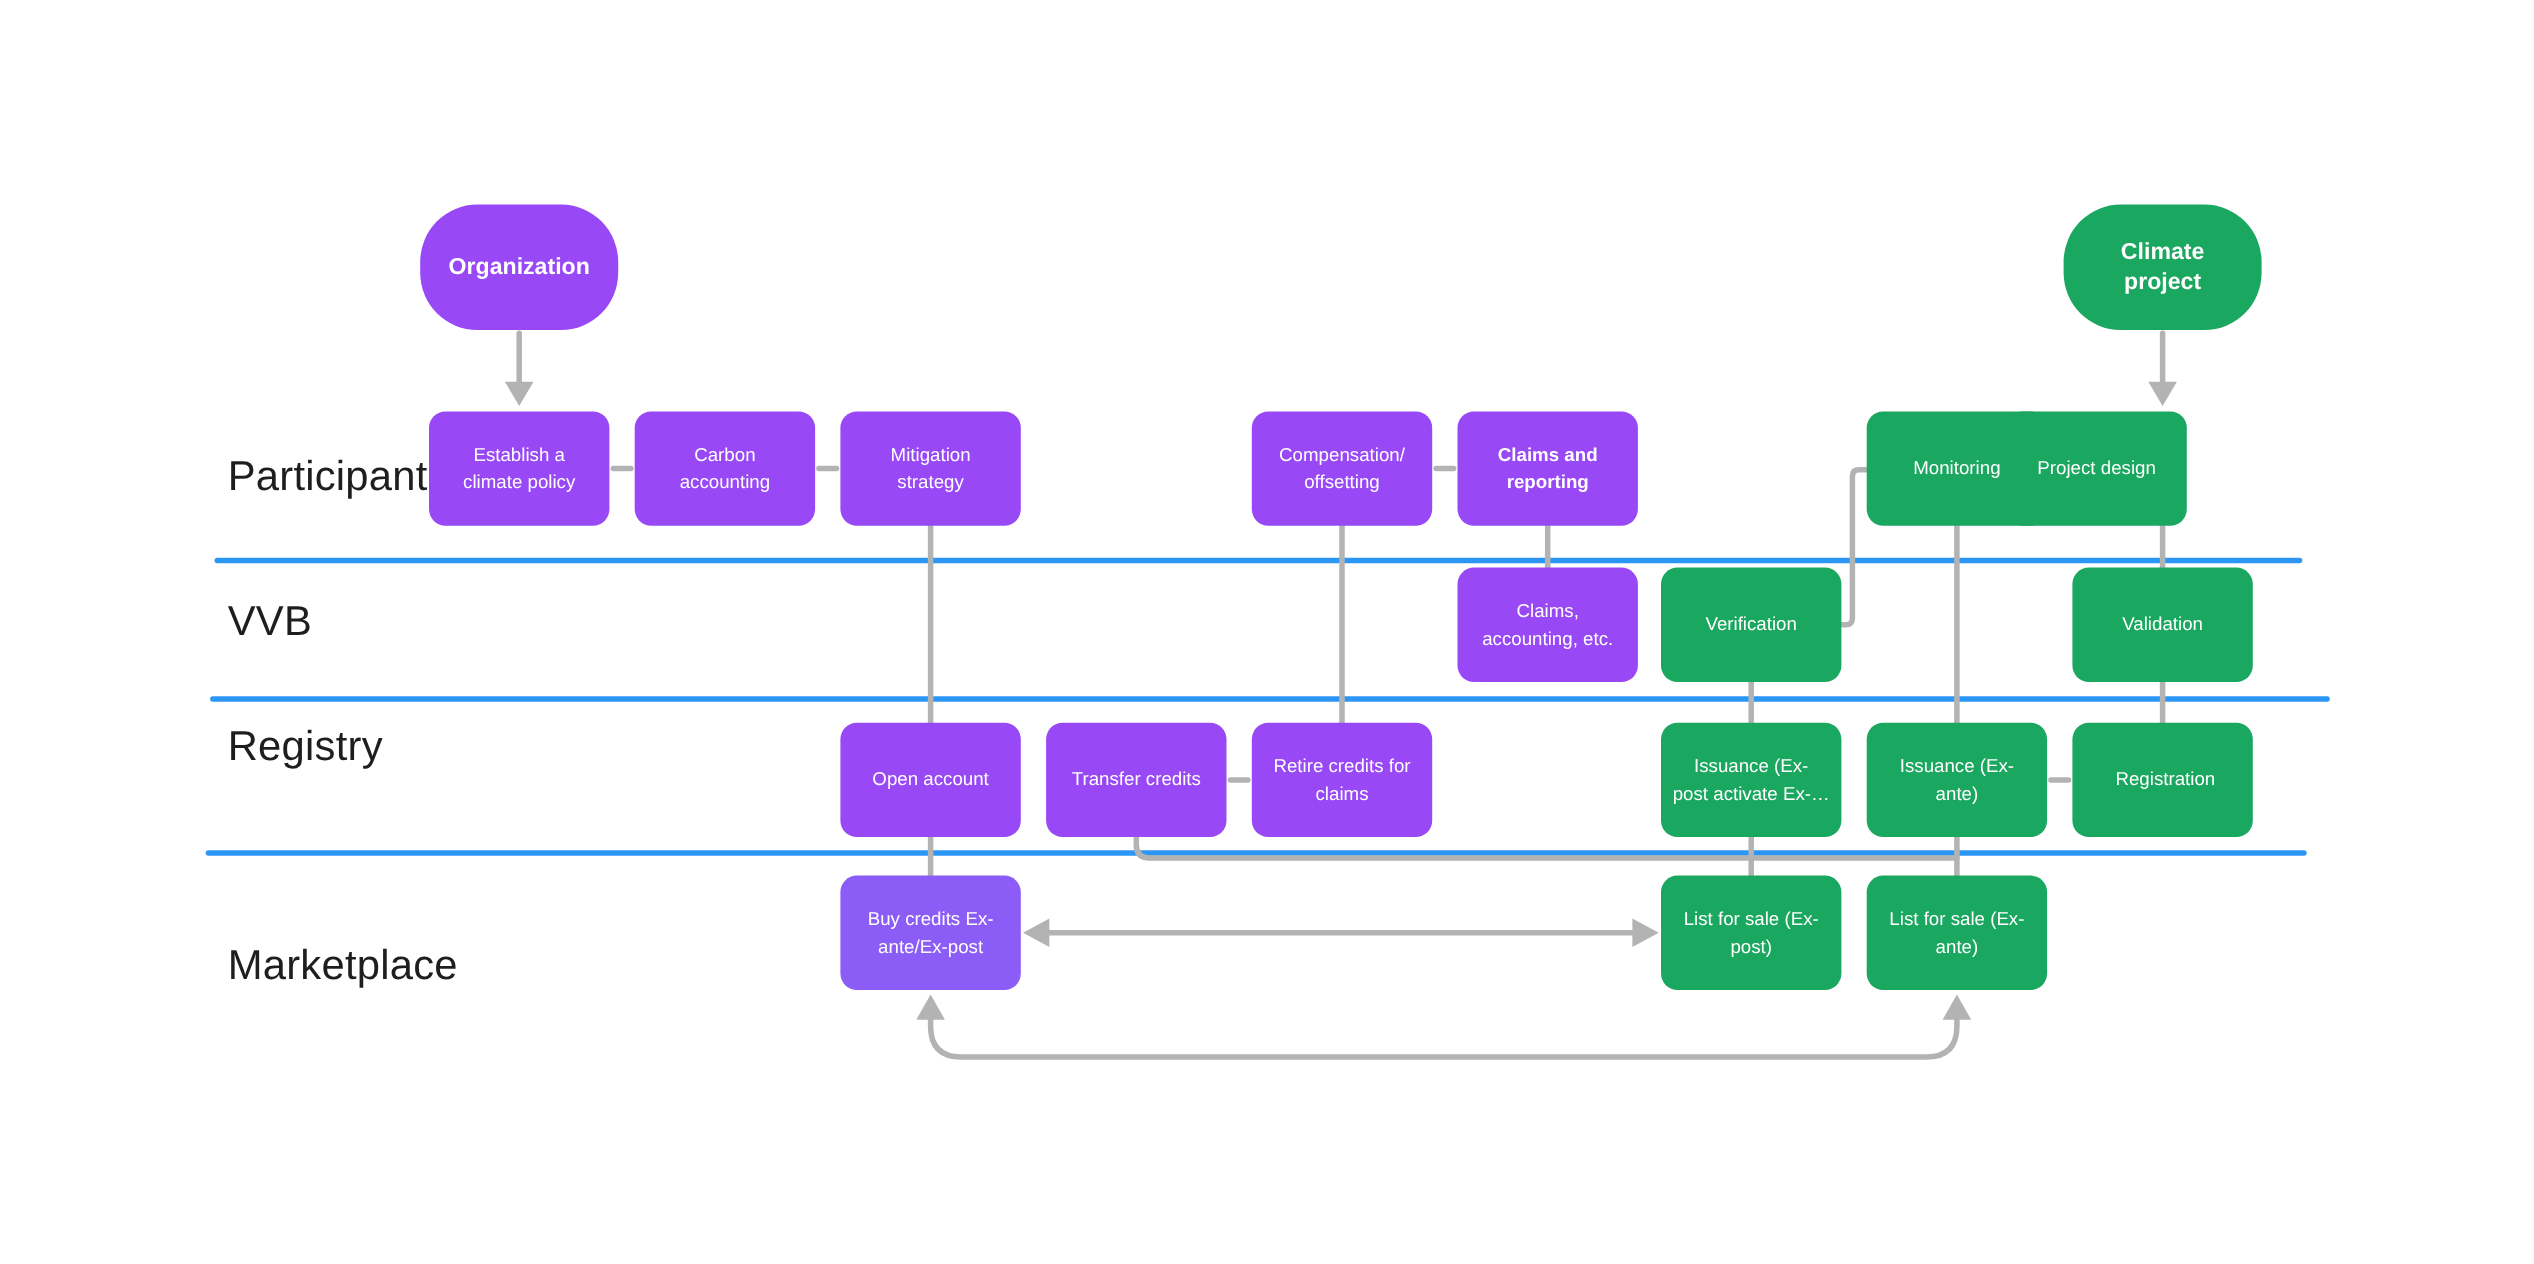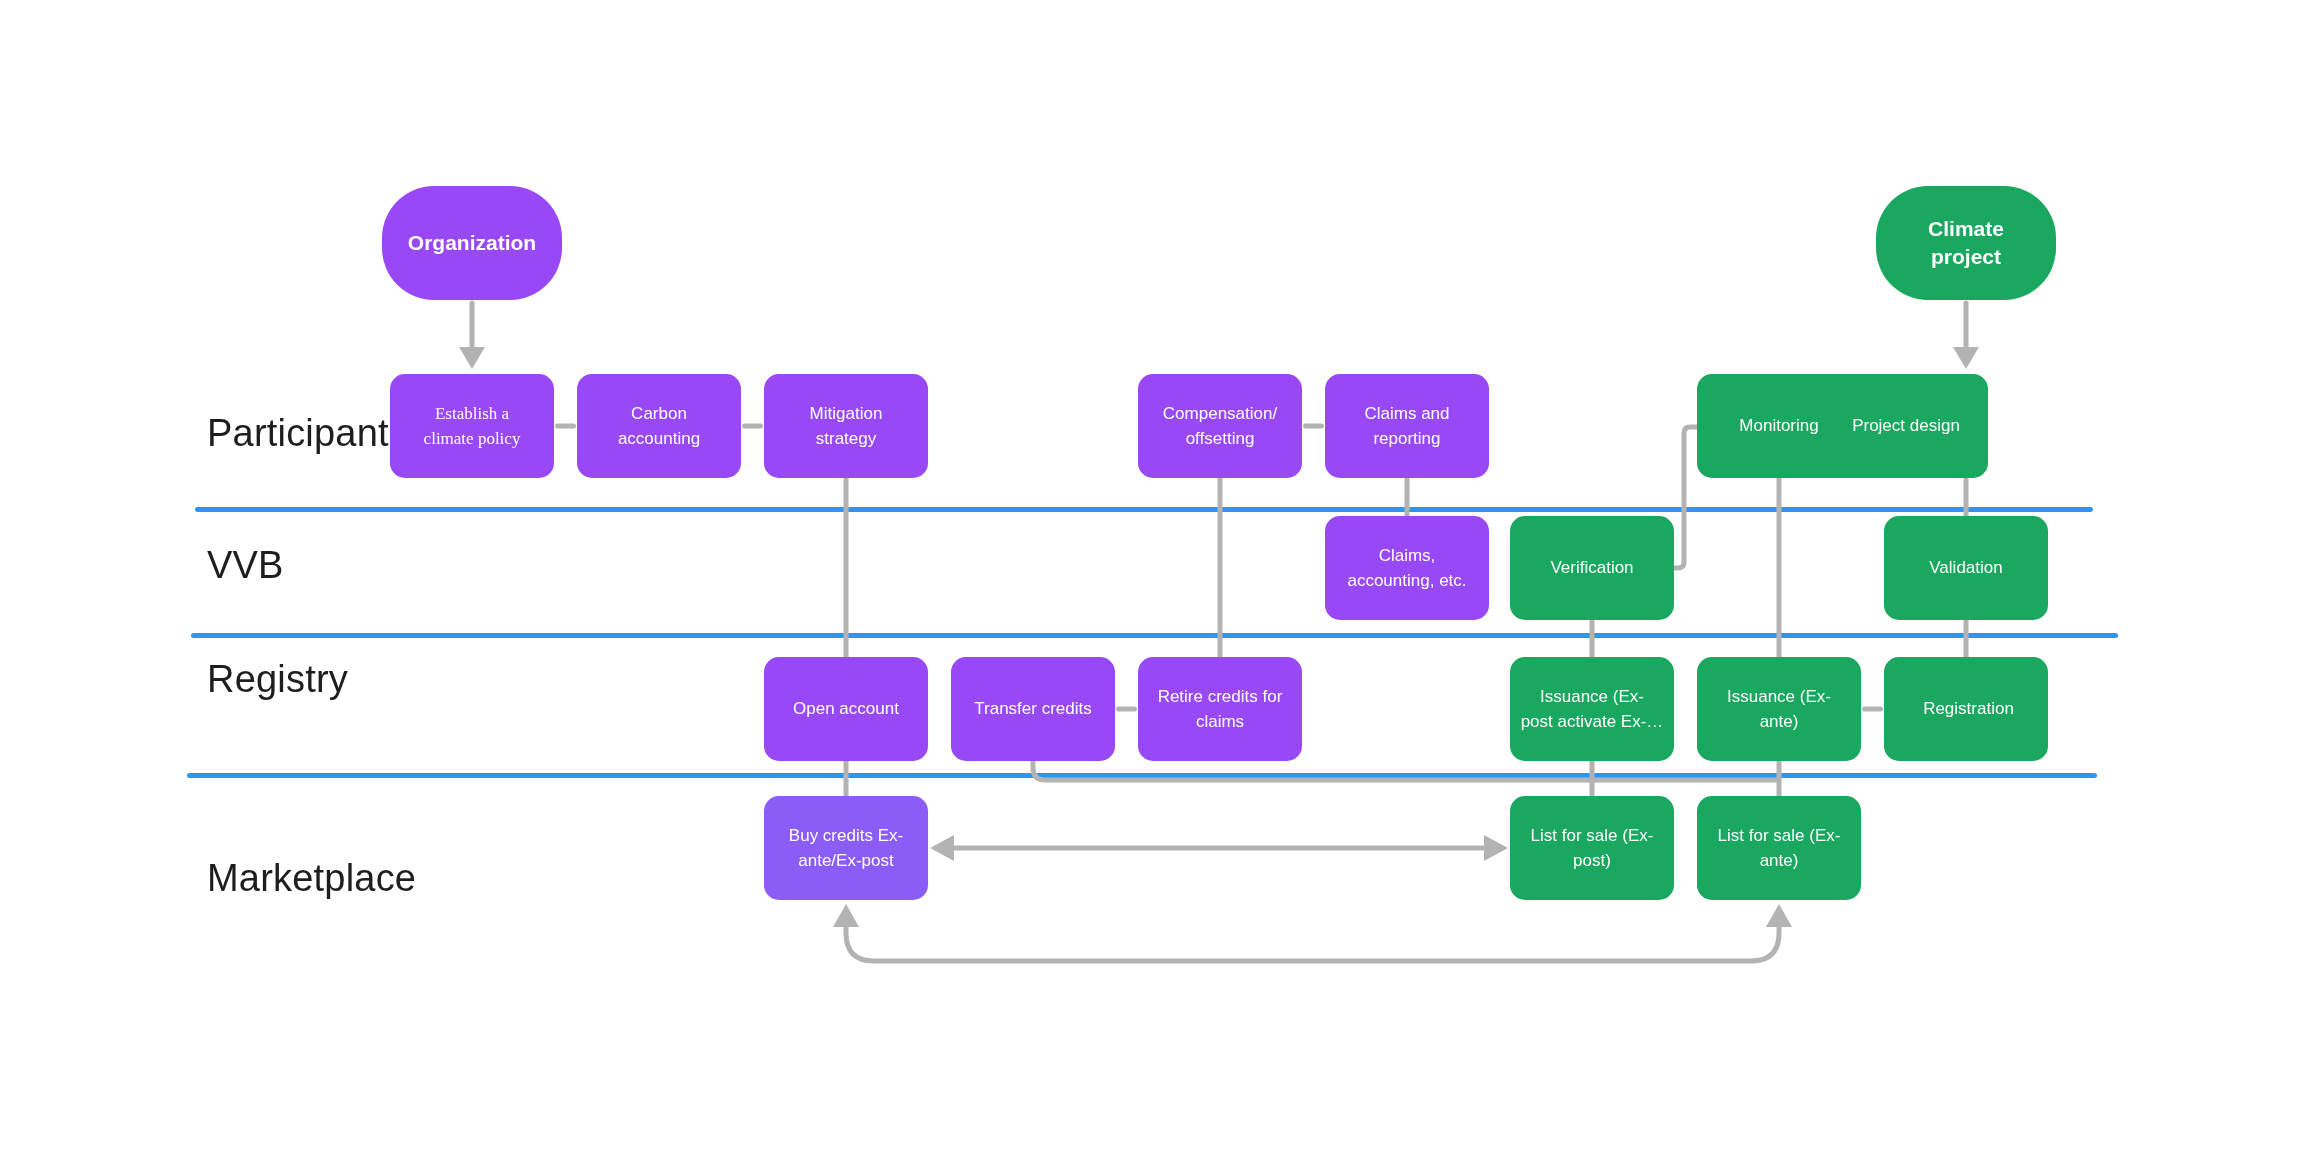--- a/index.html
+++ b/index.html
@@ -67,29 +67,29 @@
       <polygon points="954,835 954,861 930,848" fill="#B3B3B3"></polygon>
       <polygon points="1484,835 1484,861 1508,848" fill="#B3B3B3"></polygon>
       <path d="M 846 926 L 846 933 Q 846 961 874 961 L 1751 961 Q 1779 961 1779 933 L 1779 926" fill="none" stroke="#B3B3B3" stroke-width="5" stroke-linecap="round"></path>
       <polygon points="833,927 859,927 846,904" fill="#B3B3B3"></polygon>
       <polygon points="1766,927 1792,927 1779,904" fill="#B3B3B3"></polygon>
     </svg>
   <div id="nodes">
       <div class="pill" style="left: 382px; top: 186px; background: rgb(152, 72, 245); color: rgb(255, 255, 255);">Organization</div>
       <div class="pill" style="left: 1876px; top: 186px; background: rgb(26, 167, 95); color: rgb(255, 255, 255);">Climate
 project</div>
-      <div class="node" style="left: 390px; top: 374px; background: rgb(152, 72, 245); color: rgb(255, 255, 255); font-family: Liberation Serif, serif;">Establish a
+      <div class="node" style="left: 390px; top: 374px; background: rgb(152, 72, 245); color: rgb(255, 255, 255);">Establish a
 climate policy</div>
       <div class="node" style="left: 577px; top: 374px; background: rgb(152, 72, 245); color: rgb(255, 255, 255);">Carbon
 accounting</div>
       <div class="node" style="left: 764px; top: 374px; background: rgb(152, 72, 245); color: rgb(255, 255, 255);">Mitigation
 strategy</div>
       <div class="node" style="left: 1138px; top: 374px; background: rgb(152, 72, 245); color: rgb(255, 255, 255);">Compensation/
 offsetting</div>
-      <div class="node" style="left: 1325px; top: 374px; background: rgb(152, 72, 245); color: rgb(255, 255, 255);">Claims and
+      <div class="node" style="left: 1325px; top: 374px; background: rgb(152, 72, 245); color: rgb(255, 255, 255); font-weight: bold;">Claims and
 reporting</div>
       <div class="node" style="left: 1697px; top: 374px; background: rgb(26, 167, 95); color: rgb(255, 255, 255);">Monitoring</div>
       <div class="node" style="left: 1824px; top: 374px; background: rgb(26, 167, 95); color: rgb(255, 255, 255);">Project design</div>
       <div class="node" style="left: 1325px; top: 516px; background: rgb(152, 72, 245); color: rgb(255, 255, 255);">Claims,
 accounting,  etc.</div>
       <div class="node" style="left: 1510px; top: 516px; background: rgb(26, 167, 95); color: rgb(255, 255, 255);">Verification</div>
       <div class="node" style="left: 1884px; top: 516px; background: rgb(26, 167, 95); color: rgb(255, 255, 255);">Validation</div>
       <div class="node" style="left: 764px; top: 657px; background: rgb(152, 72, 245); color: rgb(255, 255, 255);">Open account</div>
       <div class="node" style="left: 951px; top: 657px; background: rgb(152, 72, 245); color: rgb(255, 255, 255);">Transfer credits</div>
       <div class="node" style="left: 1138px; top: 657px; background: rgb(152, 72, 245); color: rgb(255, 255, 255);">Retire credits for

